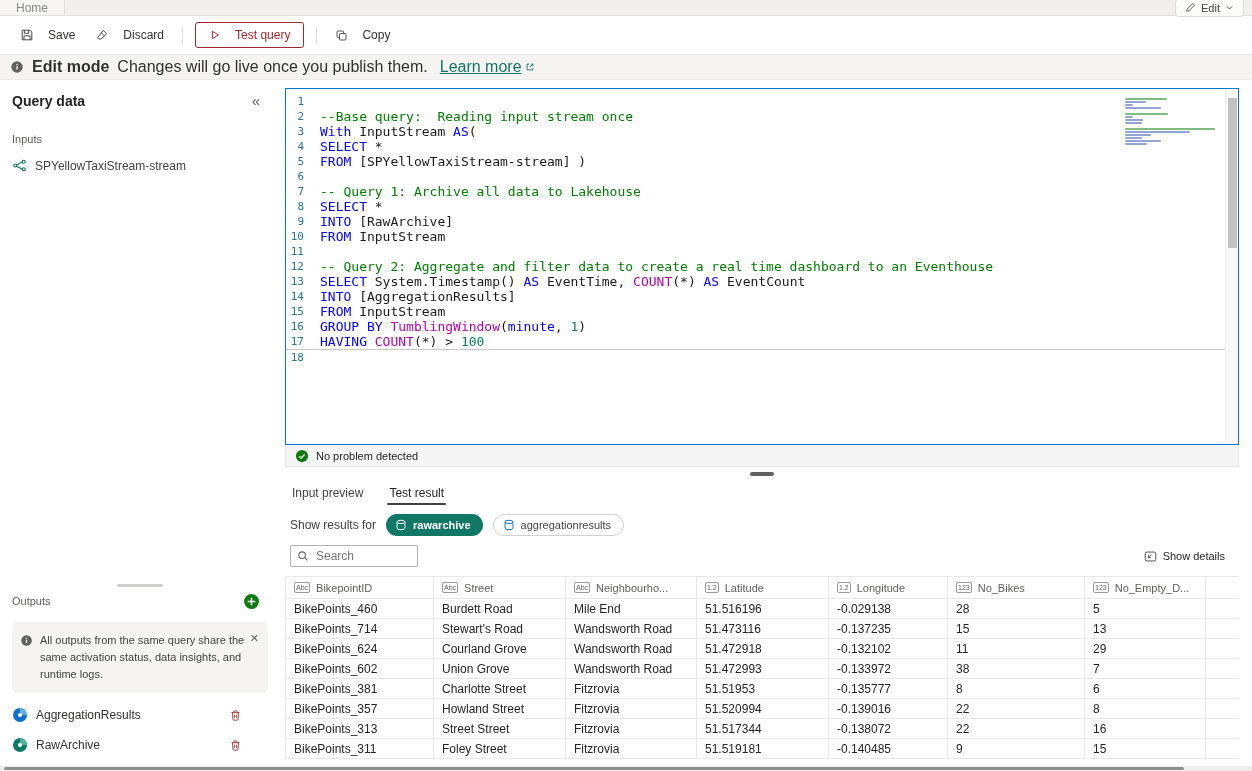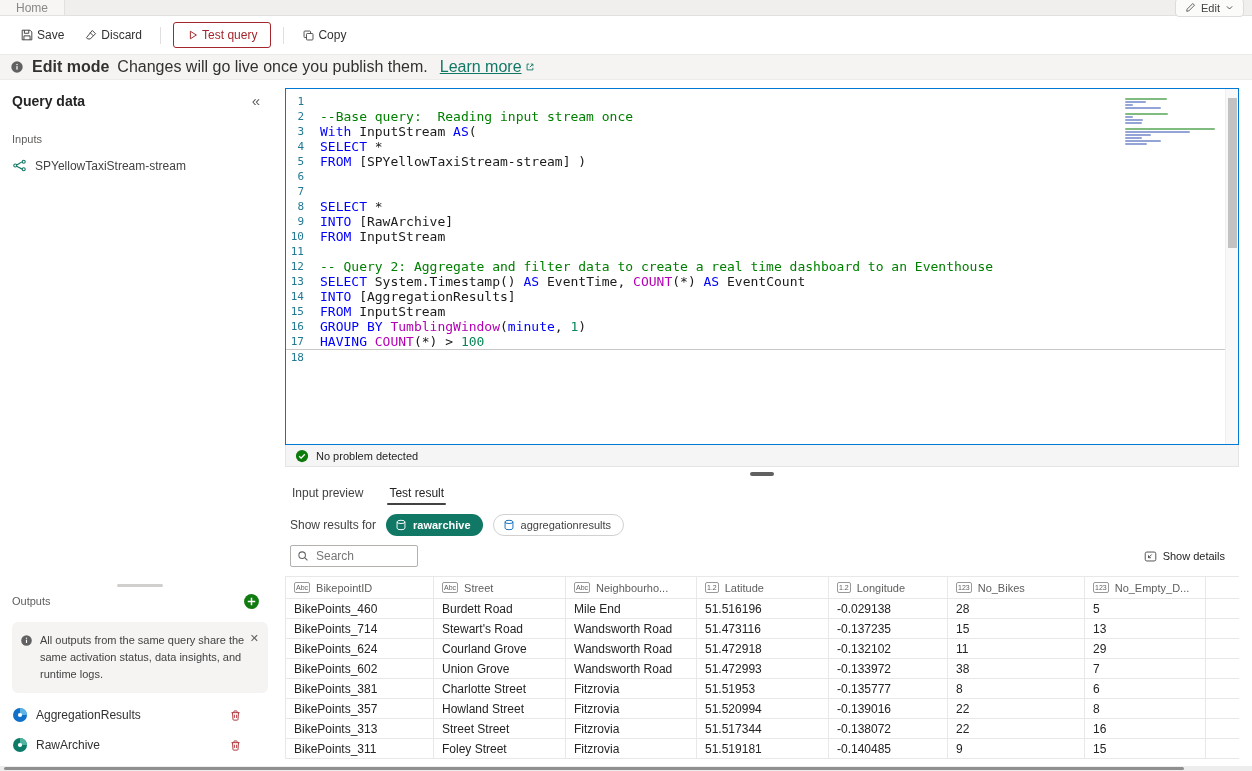--- a/index.html
+++ b/index.html
@@ -9,21 +9,21 @@
     font-family:"Liberation Sans", sans-serif;
     background:#fff; color:#242424; font-size:12px;
   }
   
   .topbar { height:16px; background:#f0efee; display:flex; align-items:center; border-bottom:1px solid #e3e1df; }
   .home-tab { height:100%; display:flex; align-items:center; padding:0 16px; background:#f7f6f5; border-right:1px solid #e3e1df; color:#8a8886; font-size:12px; cursor:default; }
   .edit-btn { margin-left:auto; margin-right:8px; height:19px; display:flex; align-items:center; gap:5px;
     background:#fbfbfa; border:1px solid #dcdcdc; border-radius:4px; padding:0 9px; font-size:11px; color:#424242; }
   
   .toolbar { height:38px; background:#fff; display:flex; align-items:center; padding-left:10px; }
-  .tb-btn { display:flex; align-items:center; gap:3px; padding:6px 10px; font-size:12px; color:#323130; border-radius:4px; background:transparent; border:none; }
+  .tb-btn { display:flex; align-items:center; gap:14px; padding:6px 10px; font-size:12px; color:#323130; border-radius:4px; background:transparent; border:none; }
   .tb-btn.test { border:1px solid #a4262c; color:#a4262c; border-radius:3px; padding:5px 13px; margin:0 4px; }
   .tb-sep { width:1px; height:17px; background:#e1dfdd; margin:0 8px; }
   
   .banner { height:26px; background:#f5f4f3; border-top:1px solid #ececeb; border-bottom:1px solid #ececeb;
     display:flex; align-items:center; gap:8px; padding-left:10px; font-size:16px; color:#323130; }
   .banner .bold { font-weight:700; }
   .banner .link { color:#117865; text-decoration:underline; display:flex; align-items:center; gap:3px; margin-left:4px; }
   
   .content { display:flex; height:683px; }
   
@@ -228,21 +228,21 @@
 
   <div class="main">
     <div class="editor-box">
       <div class="code-area">
           <div class="cl"><span class="ln">1</span><span class="ct"></span></div>
           <div class="cl"><span class="ln">2</span><span class="ct"><span style="color: rgb(0, 128, 0);">--Base query:  Reading input stream once</span></span></div>
           <div class="cl"><span class="ln">3</span><span class="ct"><span style="color: rgb(0, 0, 255); margin-top: 45px;">With</span><span style="color: rgb(27, 27, 27);"> InputStream </span><span style="color: rgb(0, 0, 255);">AS</span><span style="color: rgb(27, 27, 27);">(</span></span></div>
           <div class="cl"><span class="ln">4</span><span class="ct"><span style="color: rgb(0, 0, 255);">SELECT</span><span style="color: rgb(27, 27, 27);"> *</span></span></div>
           <div class="cl"><span class="ln">5</span><span class="ct"><span style="color: rgb(0, 0, 255);">FROM</span><span style="color: rgb(27, 27, 27);"> [SPYellowTaxiStream-stream] )</span></span></div>
           <div class="cl"><span class="ln">6</span><span class="ct"></span></div>
-          <div class="cl"><span class="ln">7</span></div>
+          <div class="cl"><span class="ln">7</span><span class="ct"><span style="color: rgb(0, 128, 0);">-- Query 1: Archive all data to Lakehouse</span></span></div>
           <div class="cl"><span class="ln">8</span><span class="ct"><span style="color: rgb(0, 0, 255);">SELECT</span><span style="color: rgb(27, 27, 27);"> *</span></span></div>
           <div class="cl"><span class="ln">9</span><span class="ct"><span style="color: rgb(0, 0, 255);">INTO</span><span style="color: rgb(27, 27, 27);"> [RawArchive]</span></span></div>
           <div class="cl"><span class="ln">10</span><span class="ct"><span style="color: rgb(0, 0, 255);">FROM</span><span style="color: rgb(27, 27, 27);"> InputStream</span></span></div>
           <div class="cl"><span class="ln">11</span><span class="ct"></span></div>
           <div class="cl"><span class="ln">12</span><span class="ct"><span style="color: rgb(0, 128, 0);">-- Query 2: Aggregate and filter data to create a real time dashboard to an Eventhouse</span></span></div>
           <div class="cl"><span class="ln">13</span><span class="ct"><span style="color: rgb(0, 0, 255);">SELECT</span><span style="color: rgb(27, 27, 27);"> System.Timestamp() </span><span style="color: rgb(0, 0, 255);">AS</span><span style="color: rgb(27, 27, 27);"> EventTime, </span><span style="color: rgb(180, 0, 180);">COUNT</span><span style="color: rgb(27, 27, 27);">(*) </span><span style="color: rgb(0, 0, 255);">AS</span><span style="color: rgb(27, 27, 27);"> EventCount</span></span></div>
           <div class="cl"><span class="ln">14</span><span class="ct"><span style="color: rgb(0, 0, 255);">INTO</span><span style="color: rgb(27, 27, 27);"> [AggregationResults]</span></span></div>
           <div class="cl"><span class="ln">15</span><span class="ct"><span style="color: rgb(0, 0, 255);">FROM</span><span style="color: rgb(27, 27, 27);"> InputStream</span></span></div>
           <div class="cl"><span class="ln">16</span><span class="ct"><span style="color: rgb(0, 0, 255);">GROUP BY</span><span style="color: rgb(27, 27, 27);"> </span><span style="color: rgb(180, 0, 180);">TumblingWindow</span><span style="color: rgb(27, 27, 27);">(</span><span style="color: rgb(0, 0, 255);">minute</span><span style="color: rgb(27, 27, 27);">, </span><span style="color: rgb(9, 134, 88);">1</span><span style="color: rgb(27, 27, 27);">)</span></span></div>
           <div class="cl"><span class="ln">17</span><span class="ct"><span style="color: rgb(0, 0, 255);">HAVING</span><span style="color: rgb(27, 27, 27);"> </span><span style="color: rgb(180, 0, 180);">COUNT</span><span style="color: rgb(27, 27, 27);">(*) &gt; </span><span style="color: rgb(9, 134, 88);">100</span></span></div>

